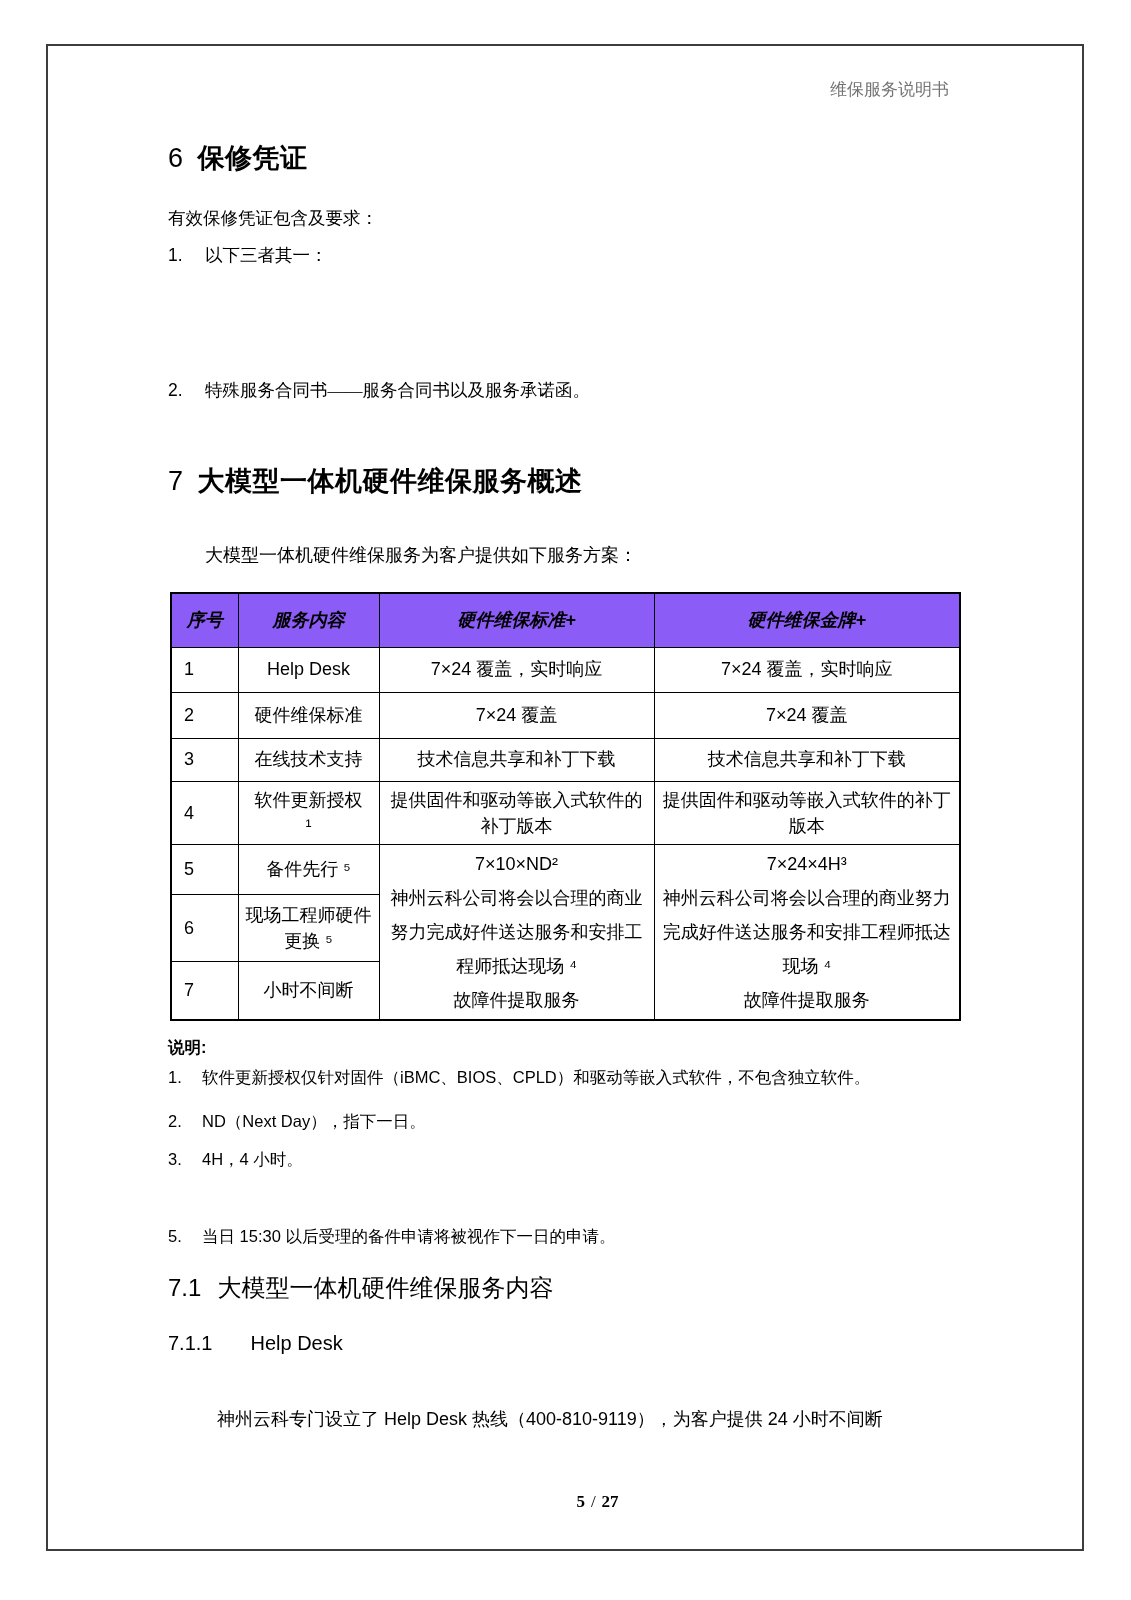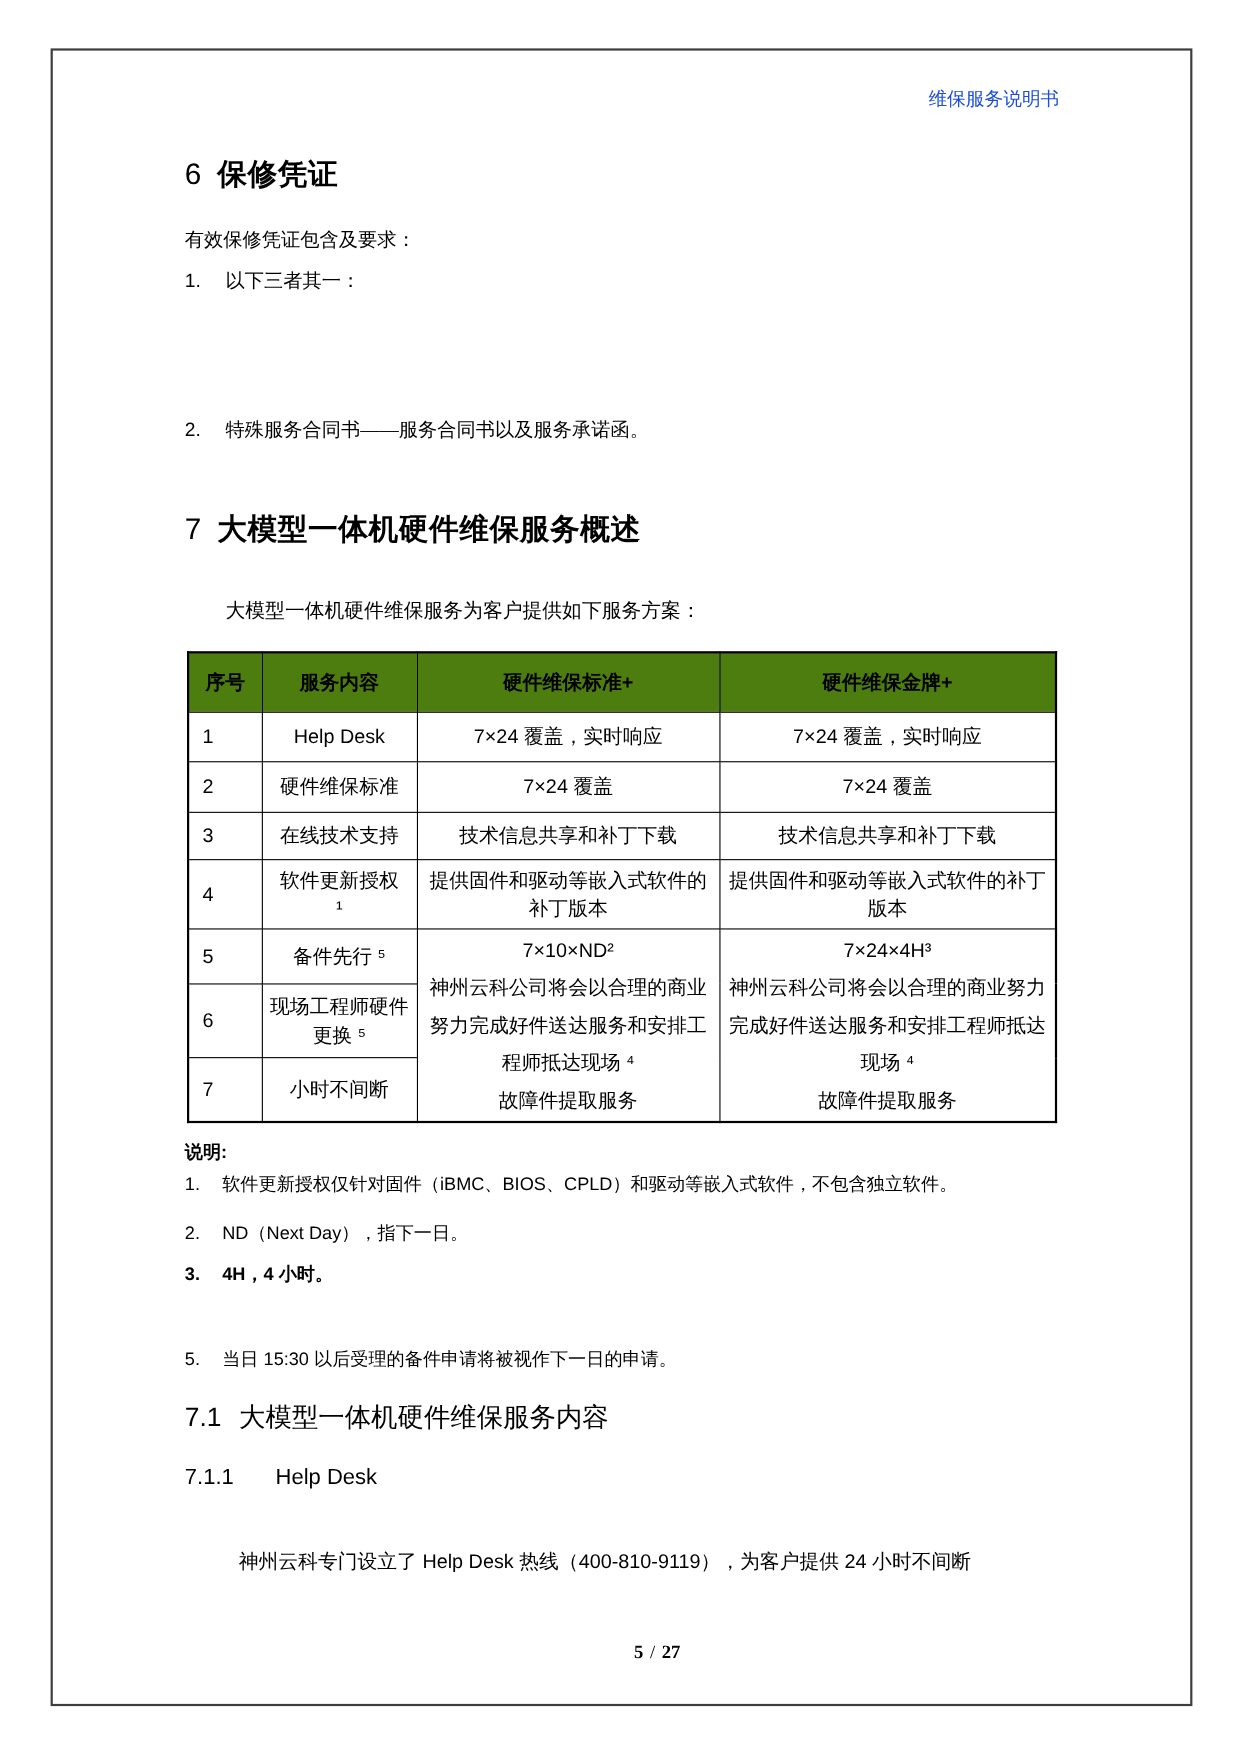--- a/index.html
+++ b/index.html
@@ -23,24 +23,24 @@
     width: 1038px;
     height: 1507px;
     border: 2px solid #3d3d3d;
     box-sizing: border-box;
   }
   .abs { position: absolute; }
   .preline { white-space: pre-line; }
 
   .running-header {
     top: 78px;
-    right: 168px;
+    right: 182px;
     font-family: "Liberation Serif", serif;
     font-size: 17px;
-    color: #1d4ed8;
+    color: #737373;
   }
 
   .h-level1 {
     left: 168px;
     font-size: 27px;
     letter-spacing: 0.5px;
   }
   .h-level1 .h-num { font-weight: 400; margin-right: 14px; }
   .h-level1 .h-title { font-weight: 700; }
 
@@ -92,23 +92,24 @@
   table.service-table th, table.service-table td {
     border: 1px solid #000;
     text-align: center;
     vertical-align: middle;
     padding: 2px 6px;
     box-sizing: border-box;
     line-height: 27px;
   }
   table.service-table { border: 2px solid #000; }
   table.service-table th {
-    background: #4d7c0f;
+    background: #8b5cf6;
     font-weight: 700;
     height: 54px;
+    font-style: italic;
   }
   table.service-table td.no-cell { text-align: left; padding-left: 12px; }
   tr.r1 td { height: 45px; }
   tr.r2 td { height: 46px; }
   tr.r3 td { height: 43px; }
   tr.r4 td { height: 63px; line-height: 26px; }
   tr.r5 td { height: 47px; }
   tr.r6 td { height: 63px; line-height: 26px; }
   tr.r7 td { height: 54px; }
   td.merged-cell { line-height: 34px !important; }
@@ -230,21 +231,21 @@
   </table>
 
   <div class="abs notes-label" style="top:1037px;">说明:</div>
 
   <div class="abs note-item" style="top:1066px;">
     <span class="list-no">1.</span><span>软件更新授权仅针对固件（iBMC、BIOS、CPLD）和驱动等嵌入式软件，不包含独立软件。</span>
   </div>
   <div class="abs note-item" style="top:1110px;">
     <span class="list-no">2.</span><span>ND（Next Day），指下一日。</span>
   </div>
-  <div class="abs note-item" style="top:1148px;font-weight:bold;">
+  <div class="abs note-item" style="top:1148px;">
     <span class="list-no">3.</span><span>4H，4 小时。</span>
   </div>
   <div class="abs note-item" style="top:1225px;">
     <span class="list-no">5.</span><span>当日 15:30 以后受理的备件申请将被视作下一日的申请。</span>
   </div>
 
   <div class="abs h-level2" style="top:1272px;">
     <span class="h-num">7.1</span><span class="h-title">大模型一体机硬件维保服务内容</span>
   </div>
 

